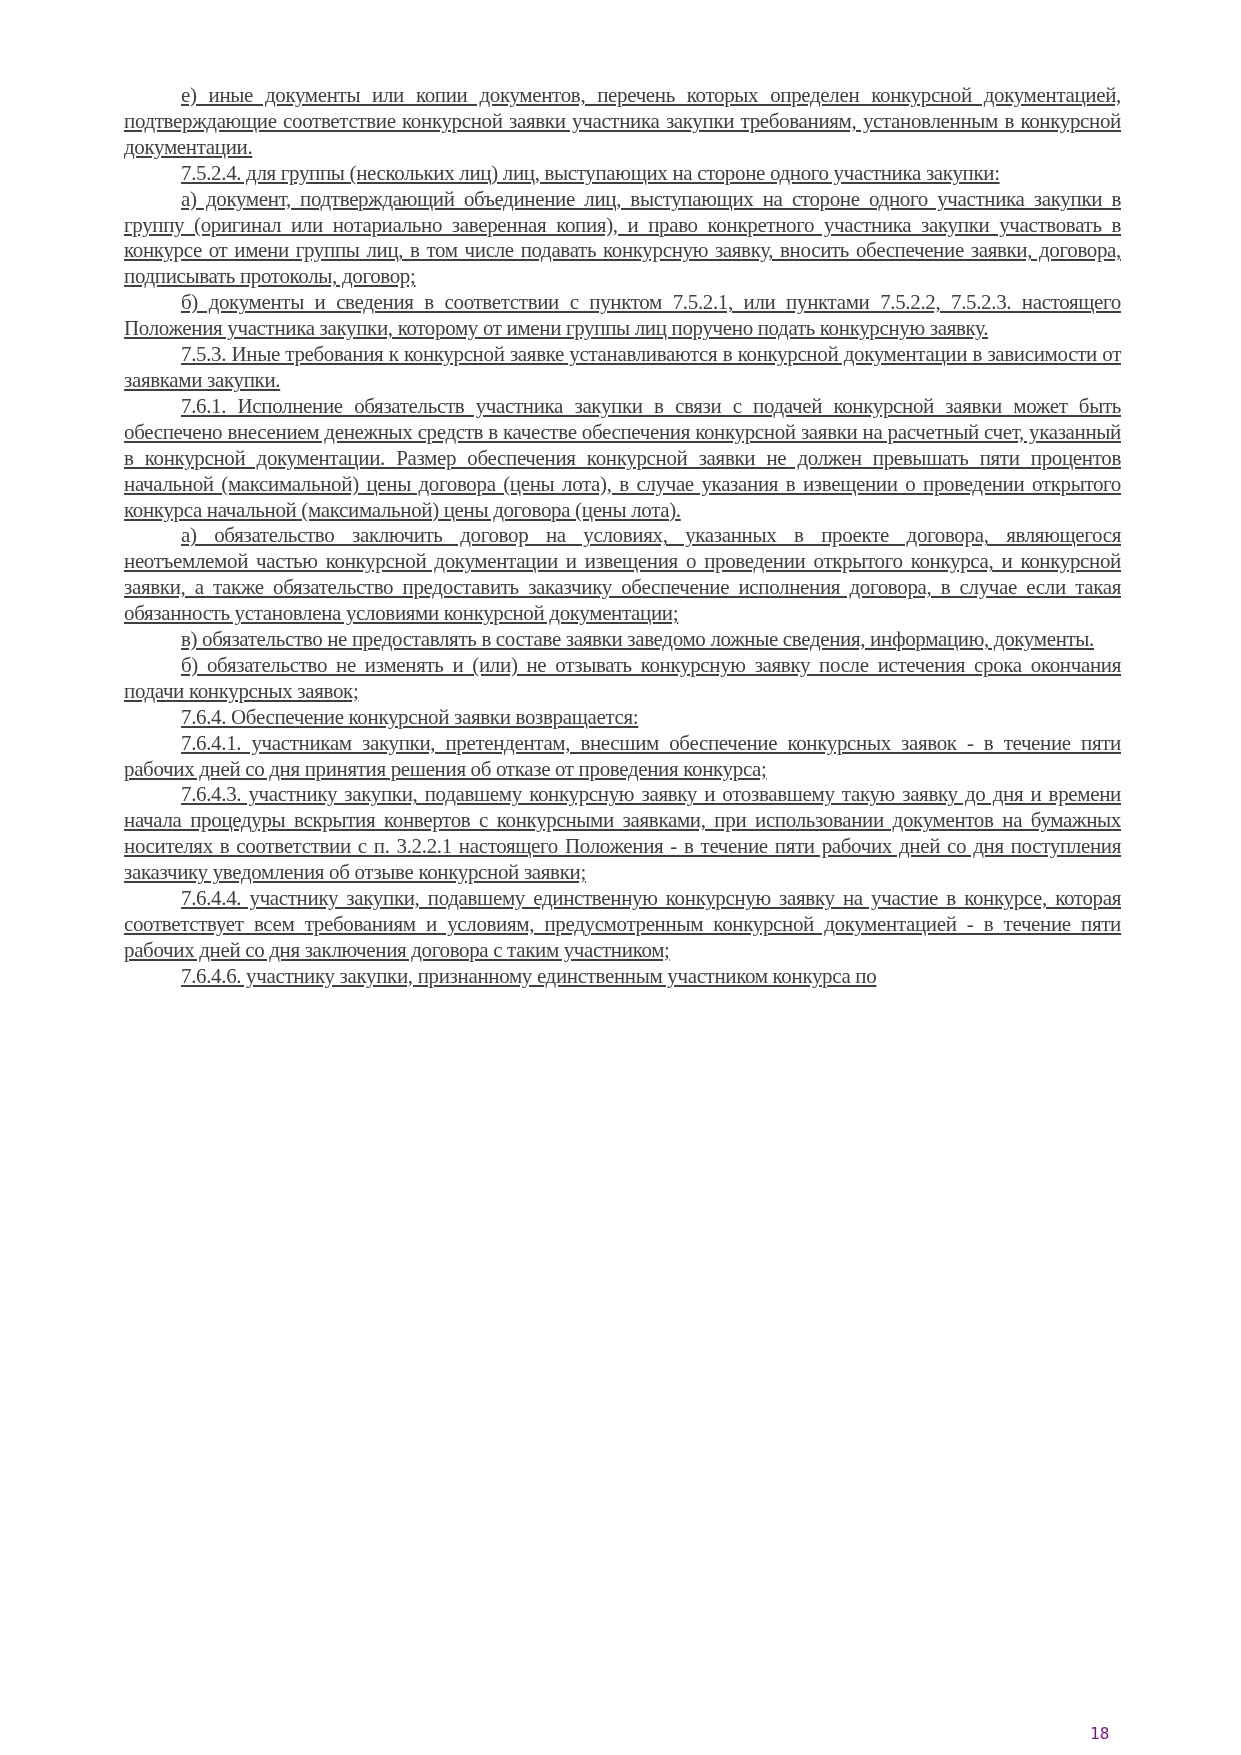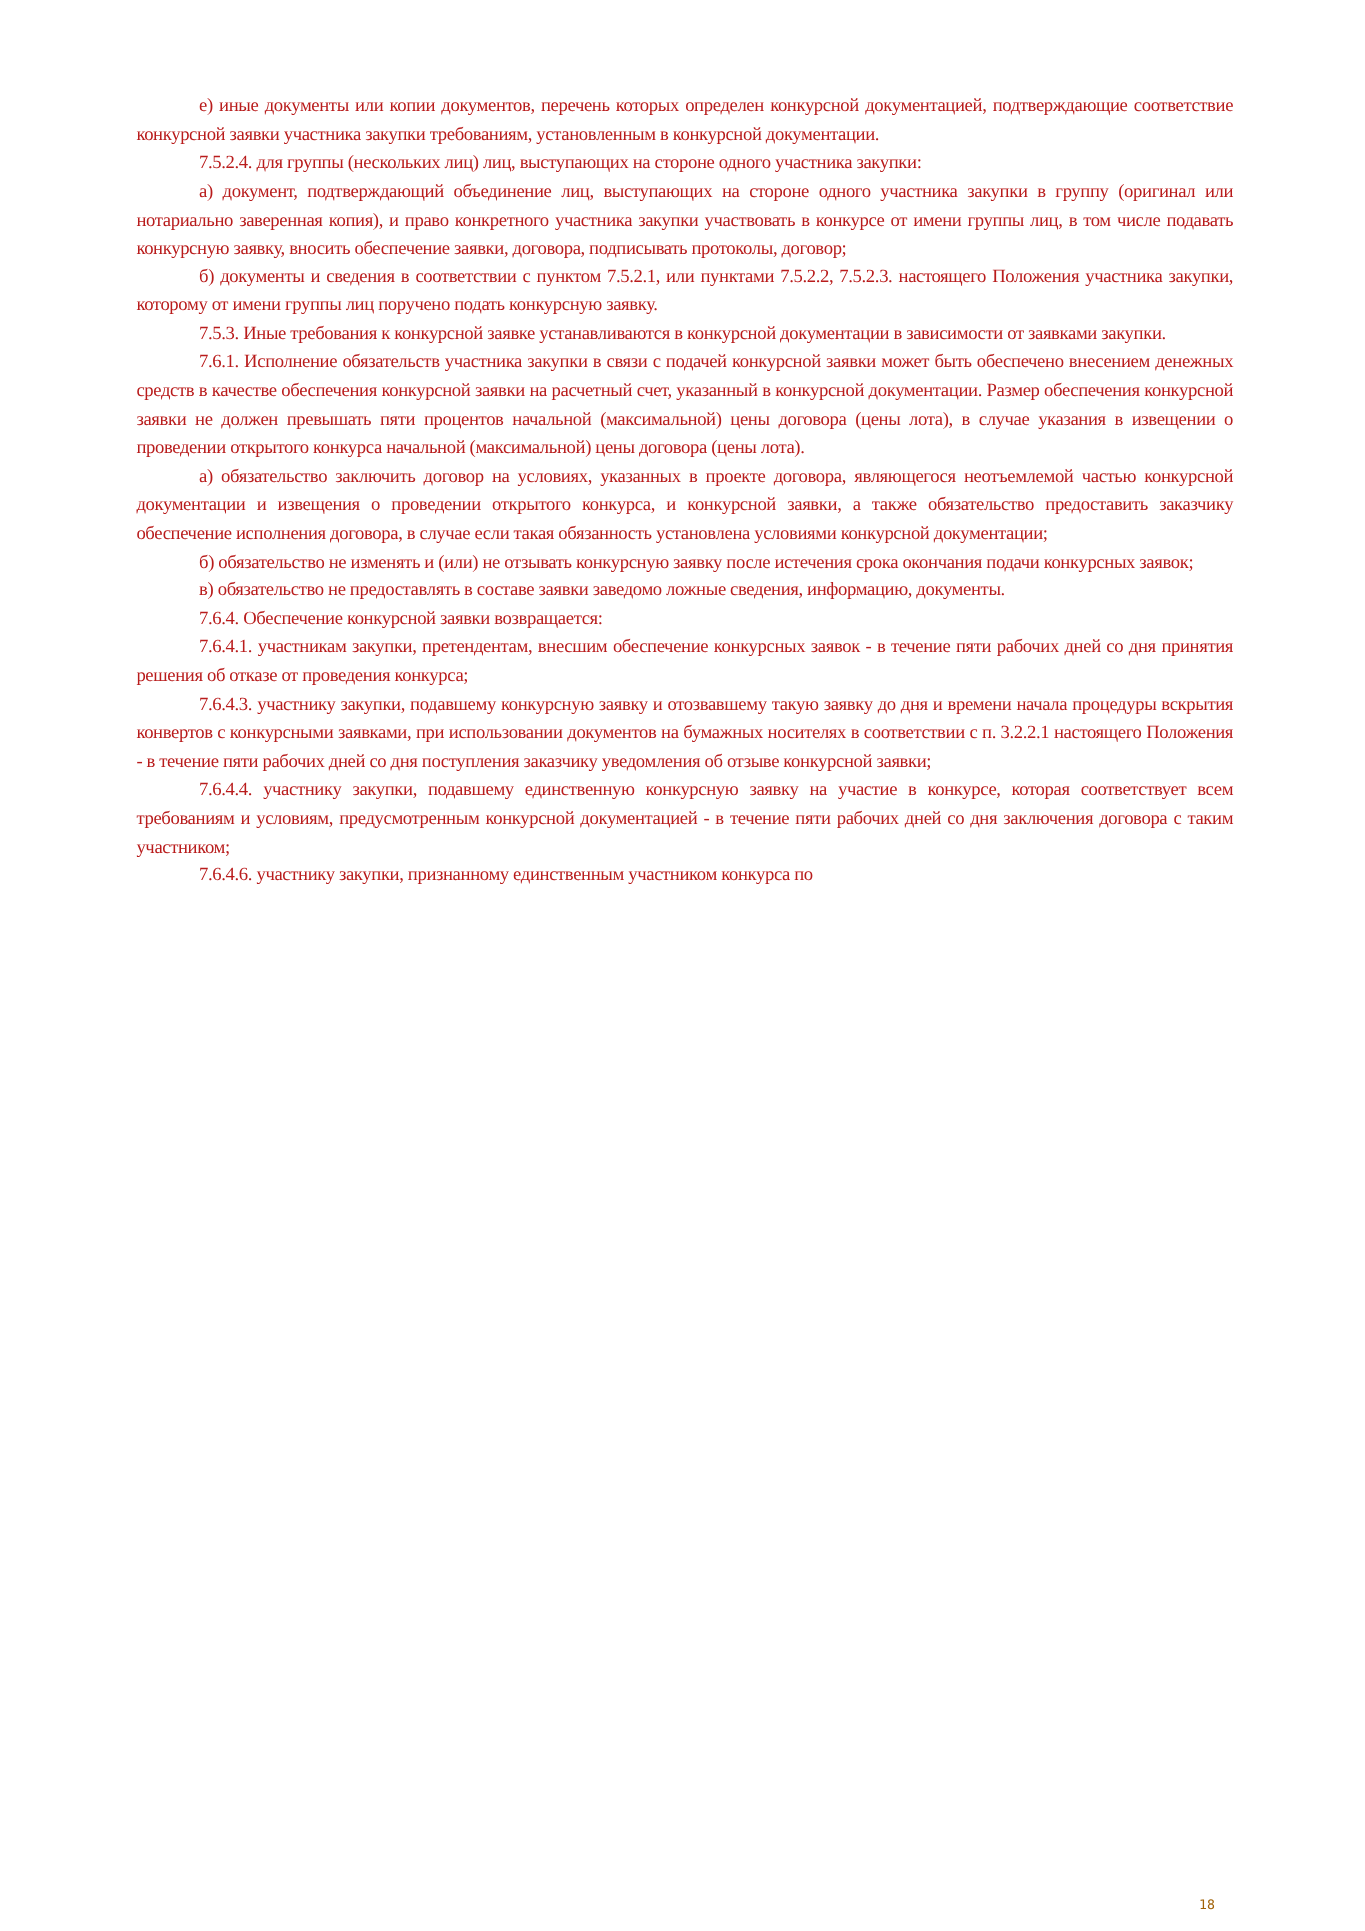--- a/index.html
+++ b/index.html
@@ -1,40 +1,40 @@
 <!DOCTYPE html>
 <html><head>
 <meta charset="utf-8">
 <style>
   html, body { margin: 0; padding: 0; background: #ffffff; }
   body { width: 1241px; height: 1755px; position: relative; overflow: hidden; }
   .page {
     position: absolute; left: 124px; top: 83px; width: 997px;
-    font-family: "Liberation Serif", serif; font-size: 17px; line-height: 25.9px;
-    color: #b91c1c; letter-spacing: -0.35px;
+    font-family: "Liberation Serif", serif; font-size: 21px; line-height: 25.9px;
+    color: #404040; letter-spacing: -0.35px; text-decoration: underline;
   }
   .p { text-align: justify; text-indent: 57px; margin: 0; }
   .p b { font-weight: bold; }
   .pagenum {
     position: absolute; left: 1090px; top: 1724px; font-family: "DejaVu Sans Mono", monospace;
-    font-size: 12px; color: #a16207;
+    font-size: 16px; color: #701a75;
   }
 </style>
 </head>
 <body>
 
 <div class="page">
   <p class="p">е) иные документы или копии документов, перечень которых определен конкурсной документацией, подтверждающие соответствие конкурсной заявки участника закупки требованиям, установленным в конкурсной документации.</p>
   <p class="p">7.5.2.4. для группы (нескольких лиц) лиц, выступающих на стороне одного участника закупки:</p>
   <p class="p">а) документ, подтверждающий объединение лиц, выступающих на стороне одного участника закупки в группу (оригинал или нотариально заверенная копия), и право конкретного участника закупки участвовать в конкурсе от имени группы лиц, в том числе подавать конкурсную заявку, вносить обеспечение заявки, договора, подписывать протоколы, договор;</p>
   <p class="p">б) документы и сведения в соответствии с пунктом 7.5.2.1, или пунктами 7.5.2.2, 7.5.2.3. настоящего Положения участника закупки, которому от имени группы лиц поручено подать конкурсную заявку.</p>
   <p class="p">7.5.3. Иные требования к конкурсной заявке устанавливаются в конкурсной документации в зависимости от заявками закупки.</p>
   <p class="p">7.6.1. Исполнение обязательств участника закупки в связи с подачей конкурсной заявки может быть обеспечено внесением денежных средств в качестве обеспечения конкурсной заявки на расчетный счет, указанный в конкурсной документации. Размер обеспечения конкурсной заявки не должен превышать пяти процентов начальной (максимальной) цены договора (цены лота), в случае указания в извещении о проведении открытого конкурса начальной (максимальной) цены договора (цены лота).</p>
   <p class="p">а) обязательство заключить договор на условиях, указанных в проекте договора, являющегося неотъемлемой частью конкурсной документации и извещения о проведении открытого конкурса, и конкурсной заявки, а также обязательство предоставить заказчику обеспечение исполнения договора, в случае если такая обязанность установлена условиями конкурсной документации;</p>
+  <p class="p">в) обязательство не предоставлять в составе заявки заведомо ложные сведения, информацию, документы.</p>
   <p class="p">б) обязательство не изменять и (или) не отзывать конкурсную заявку после истечения срока окончания подачи конкурсных заявок;</p>
-  <p class="p">в) обязательство не предоставлять в составе заявки заведомо ложные сведения, информацию, документы.</p>
   <p class="p">7.6.4. Обеспечение конкурсной заявки возвращается:</p>
   <p class="p">7.6.4.1. участникам закупки, претендентам, внесшим обеспечение конкурсных заявок - в течение пяти рабочих дней со дня принятия решения об отказе от проведения конкурса;</p>
   <p class="p">7.6.4.3. участнику закупки, подавшему конкурсную заявку и отозвавшему такую заявку до дня и времени начала процедуры вскрытия конвертов с конкурсными заявками, при использовании документов на бумажных носителях в соответствии с п. 3.2.2.1 настоящего Положения - в течение пяти рабочих дней со дня поступления заказчику уведомления об отзыве конкурсной заявки;</p>
   <p class="p">7.6.4.4. участнику закупки, подавшему единственную конкурсную заявку на участие в конкурсе, которая соответствует всем требованиям и условиям, предусмотренным конкурсной документацией - в течение пяти рабочих дней со дня заключения договора с таким участником;</p>
   <p class="p">7.6.4.6. участнику закупки, признанному единственным участником конкурса по</p>
 </div>
 <div class="pagenum">18</div>
 
 </body></html>

